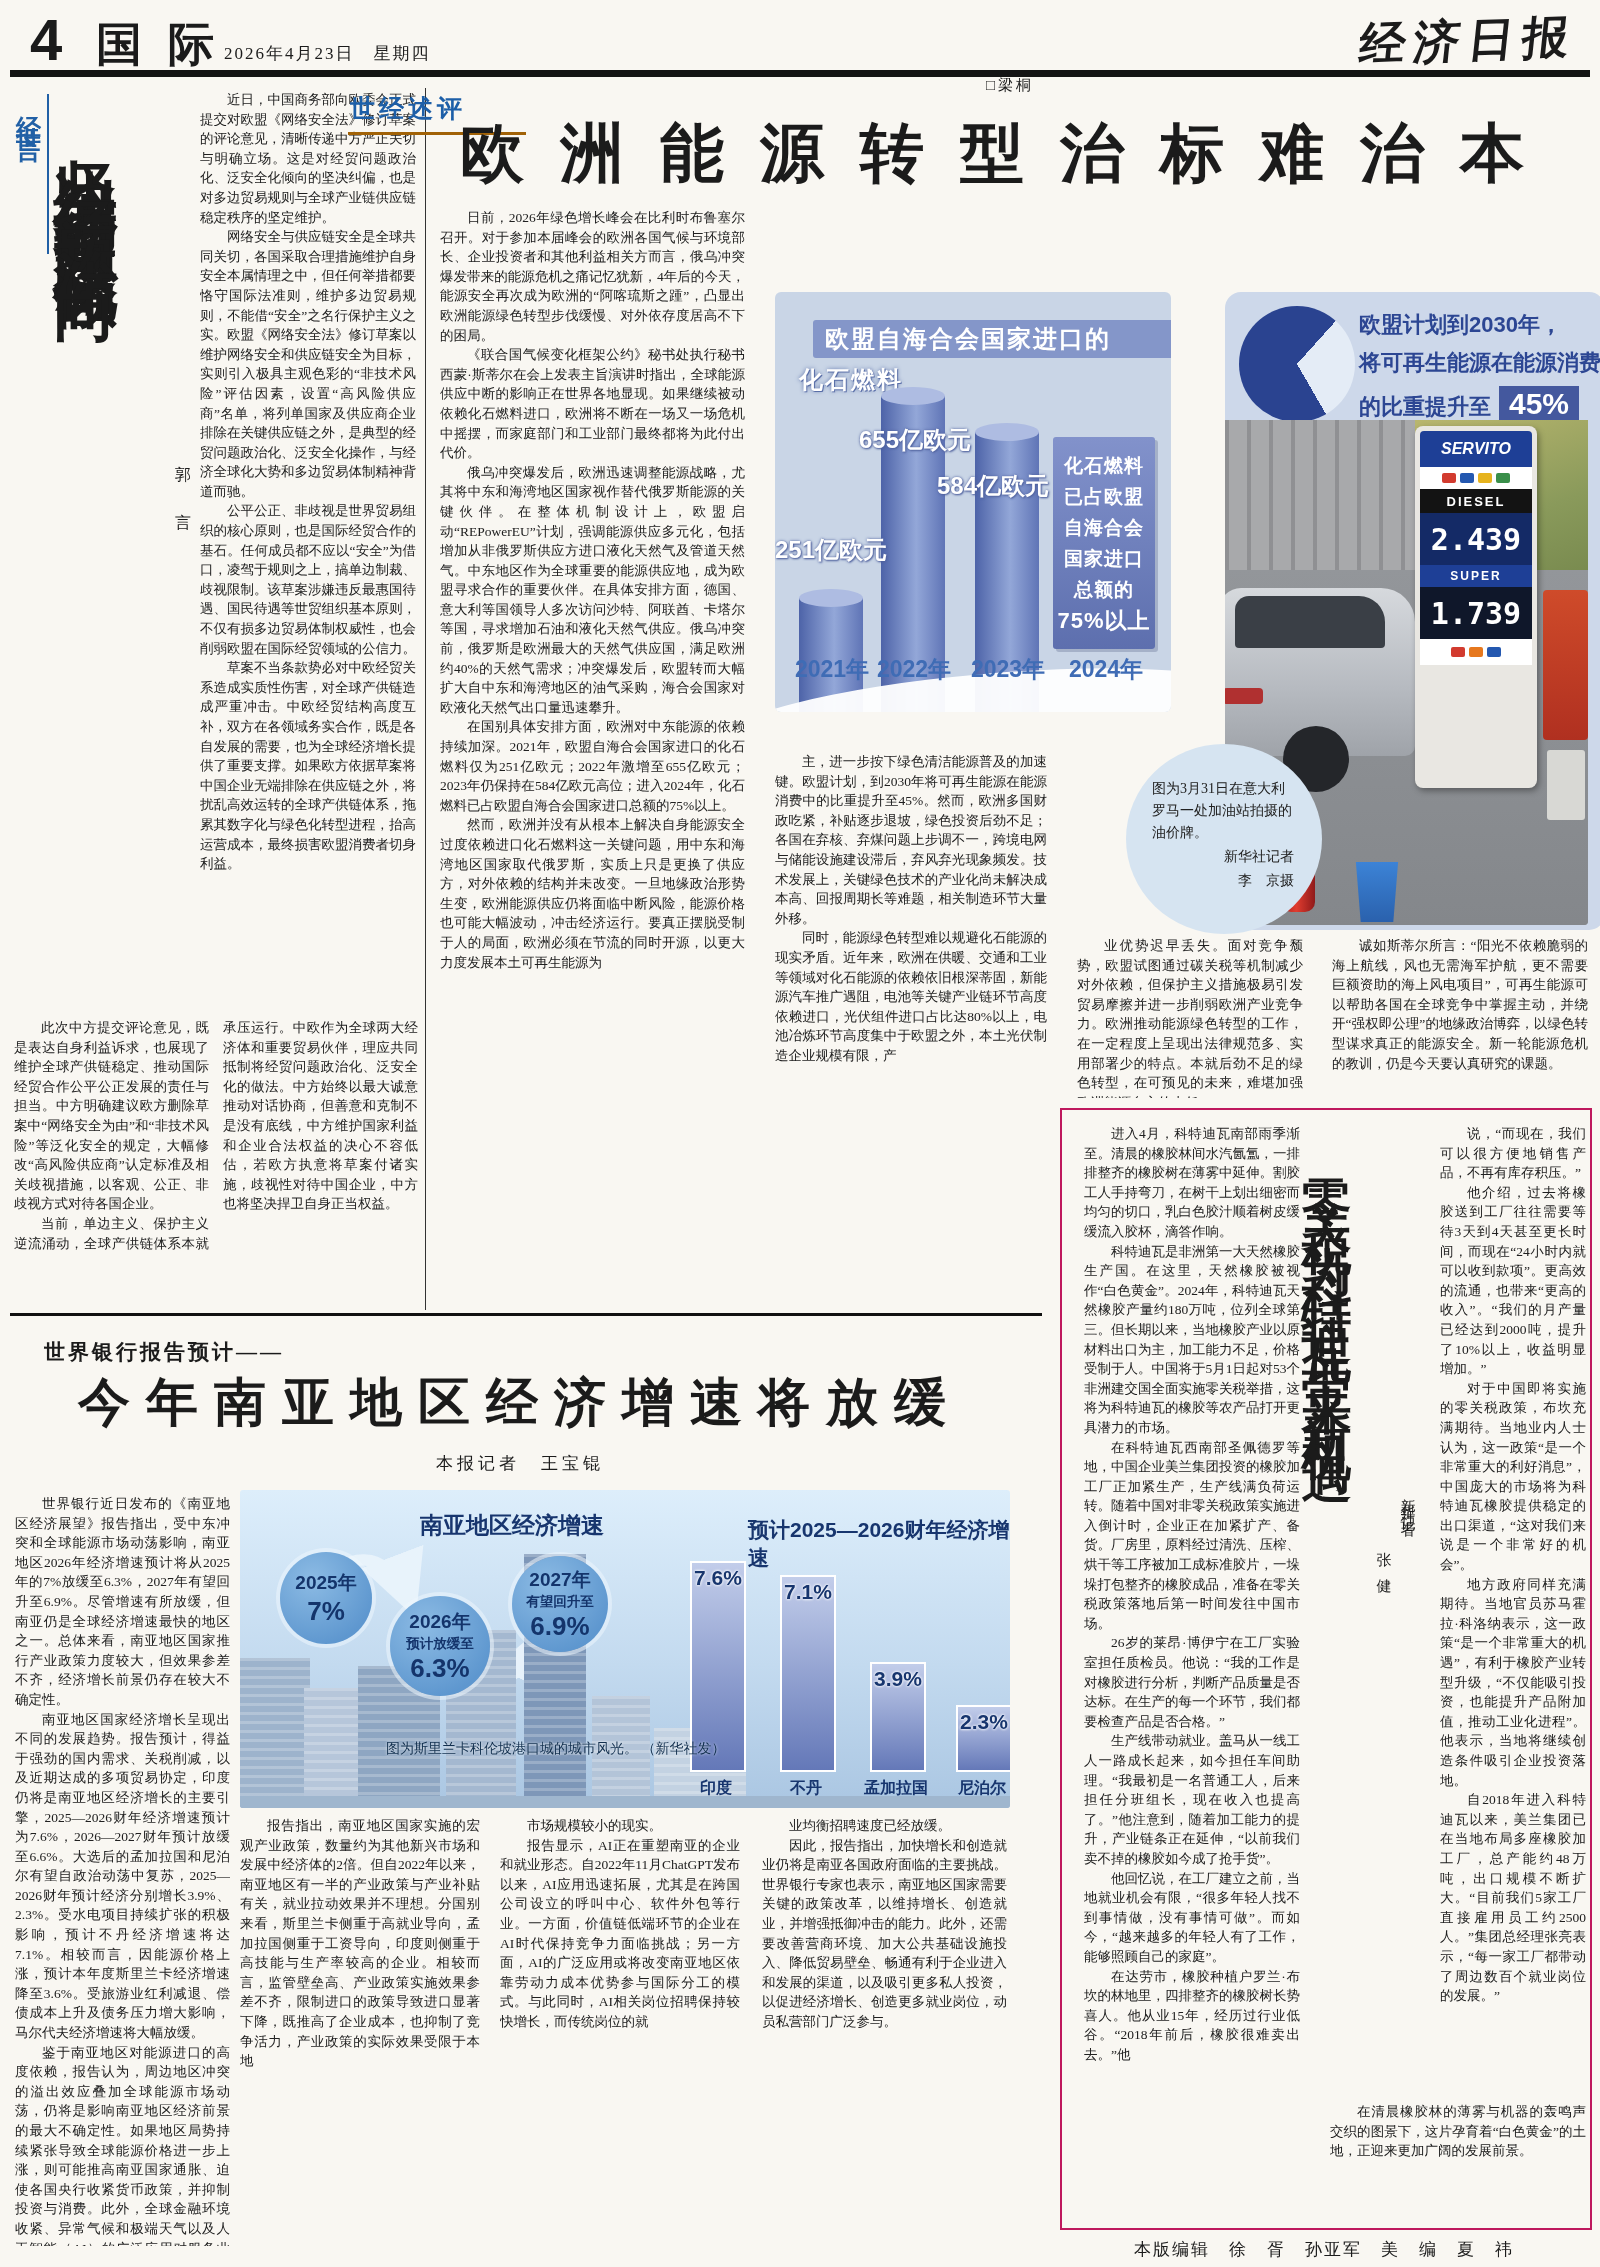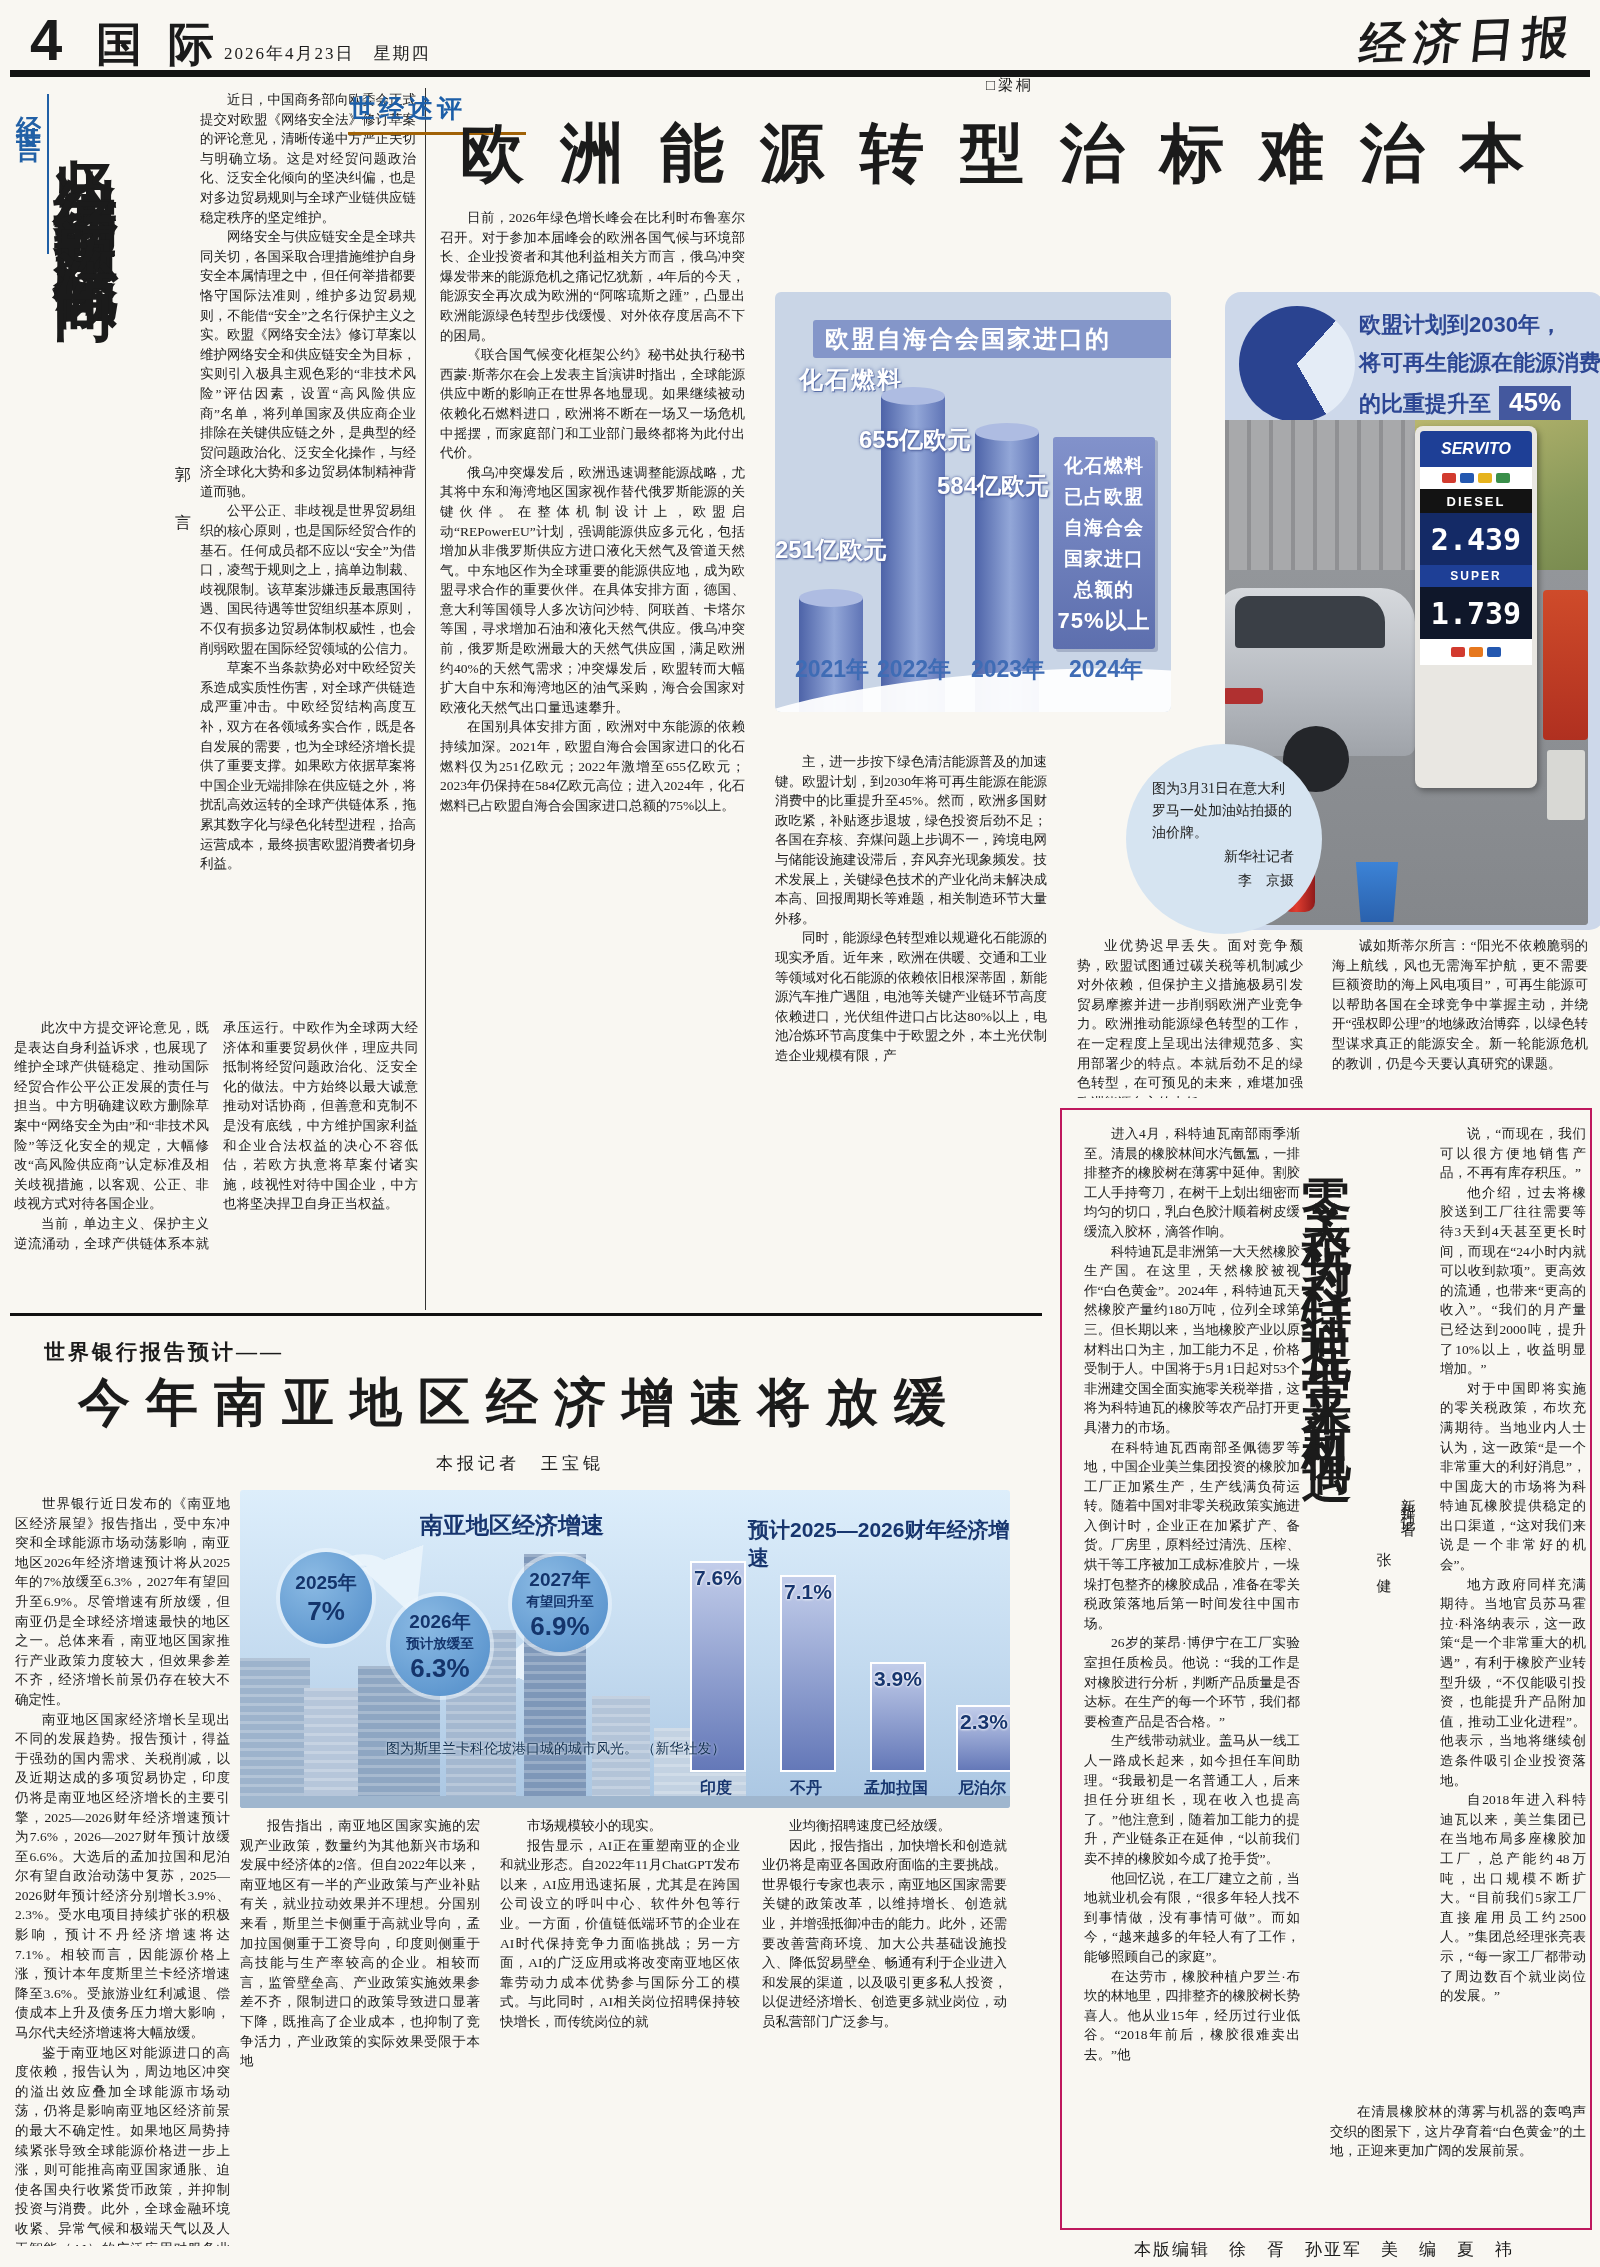--- a/index.html
+++ b/index.html
@@ -40,21 +40,21 @@
   .eu-year{position:absolute;width:86px;text-align:center;color:#3f6cb5;font-size:23px;font-weight:700;
        font-family:"Liberation Sans",sans-serif;z-index:6;}
   .box2024{position:absolute;background:linear-gradient(180deg,#8292cb,#5d6fae);border-radius:3px;
        box-shadow:3px 3px 0 rgba(60,70,110,.25);display:flex;flex-direction:column;align-items:center;justify-content:center;}
   .box2024 .line{color:#fff;font-weight:700;font-size:19px;line-height:31px;font-family:"Liberation Sans",sans-serif;letter-spacing:1px;}
   .box2024 .line:last-child{font-size:22px;}
   .swoosh{position:absolute;background:#fff;border-radius:50%;transform:rotate(-5deg);opacity:.95;}
   
   .pie{position:absolute;border-radius:50%;background:conic-gradient(from 150deg,#2a4390 0deg 252deg,#e4ecf6 252deg 360deg);}
   .note-line{position:absolute;color:#2c4693;font-weight:700;font-size:22px;font-family:"Liberation Sans",sans-serif;white-space:nowrap;}
-  .hl45{display:inline-block;background:#44589e;color:#fff;padding:1px 10px 2px;margin-left:8px;font-size:26px;}
+  .hl45{display:inline-block;background:#44589e;color:#fff;padding:1px 10px 2px;margin-left:8px;font-size:30px;}
   
   .photo{position:absolute;overflow:hidden;background:#8f9295;}
   .bubble{position:absolute;background:#d6e4f1;border-radius:50%;z-index:9;}
   .bubble-inner{position:absolute;left:26px;top:34px;width:142px;font-size:14px;line-height:22px;color:#222;}
   .bubble-credit{text-align:right;margin-top:2px;}
   .sign-row{display:flex;align-items:center;justify-content:center;font-family:"Liberation Sans",sans-serif;}
   .chips{display:flex;gap:4px;justify-content:center;align-items:center;}
   .chip{width:14px;height:10px;border-radius:2px;}
   
   .sa-rule{position:absolute;background:#111;}
@@ -112,20 +112,21 @@
 
   <div class="abs kicker" style="left:348px;top:92px;">世经述评</div>
   <div class="abs top-byline" style="left:986px;top:76px;">□梁桐</div>
   <div class="abs feat-headline" style="left:430px;top:110px;width:1160px;">欧洲能源转型治标难治本</div>
 
   <div class="abs body-text" style="left:440px;top:208px;width:305px;height:1100px;">
       <p>日前，2026年绿色增长峰会在比利时布鲁塞尔召开。对于参加本届峰会的欧洲各国气候与环境部长、企业投资者和其他利益相关方而言，俄乌冲突爆发带来的能源危机之痛记忆犹新，4年后的今天，能源安全再次成为欧洲的“阿喀琉斯之踵”，凸显出欧洲能源绿色转型步伐缓慢、对外依存度居高不下的困局。</p>
       <p>《联合国气候变化框架公约》秘书处执行秘书西蒙·斯蒂尔在会上发表主旨演讲时指出，全球能源供应中断的影响正在世界各地显现。如果继续被动依赖化石燃料进口，欧洲将不断在一场又一场危机中摇摆，而家庭部门和工业部门最终都将为此付出代价。</p>
       <p>俄乌冲突爆发后，欧洲迅速调整能源战略，尤其将中东和海湾地区国家视作替代俄罗斯能源的关键伙伴。在整体机制设计上，欧盟启动“REPowerEU”计划，强调能源供应多元化，包括增加从非俄罗斯供应方进口液化天然气及管道天然气。中东地区作为全球重要的能源供应地，成为欧盟寻求合作的重要伙伴。在具体安排方面，德国、意大利等国领导人多次访问沙特、阿联酋、卡塔尔等国，寻求增加石油和液化天然气供应。俄乌冲突前，俄罗斯是欧洲最大的天然气供应国，满足欧洲约40%的天然气需求；冲突爆发后，欧盟转而大幅扩大自中东和海湾地区的油气采购，海合会国家对欧液化天然气出口量迅速攀升。</p>
       <p>在国别具体安排方面，欧洲对中东能源的依赖持续加深。2021年，欧盟自海合会国家进口的化石燃料仅为251亿欧元；2022年激增至655亿欧元；2023年仍保持在584亿欧元高位；进入2024年，化石燃料已占欧盟自海合会国家进口总额的75%以上。</p>
+      <p>然而，欧洲并没有从根本上解决自身能源安全过度依赖进口化石燃料这一关键问题，用中东和海湾地区国家取代俄罗斯，实质上只是更换了供应方，对外依赖的结构并未改变。一旦地缘政治形势生变，欧洲能源供应仍将面临中断风险，能源价格也可能大幅波动，冲击经济运行。要真正摆脱受制于人的局面，欧洲必须在节流的同时开源，以更大力度发展本土可再生能源为</p>
     </div>
   <div class="abs body-text" style="left:775px;top:752px;width:272px;height:556px;">
       <p>主，进一步按下绿色清洁能源普及的加速键。欧盟计划，到2030年将可再生能源在能源消费中的比重提升至45%。然而，欧洲多国财政吃紧，补贴逐步退坡，绿色投资后劲不足；各国在弃核、弃煤问题上步调不一，跨境电网与储能设施建设滞后，弃风弃光现象频发。技术发展上，关键绿色技术的产业化尚未解决成本高、回报周期长等难题，相关制造环节大量外移。</p>
       <p>同时，能源绿色转型难以规避化石能源的现实矛盾。近年来，欧洲在供暖、交通和工业等领域对化石能源的依赖依旧根深蒂固，新能源汽车推广遇阻，电池等关键产业链环节高度依赖进口，光伏组件进口占比达80%以上，电池冶炼环节高度集中于欧盟之外，本土光伏制造企业规模有限，产</p>
     </div>
   <div class="abs body-text" style="left:1077px;top:936px;width:226px;height:162px;">
       <p>业优势迟早丢失。面对竞争颓势，欧盟试图通过碳关税等机制减少对外依赖，但保护主义措施极易引发贸易摩擦并进一步削弱欧洲产业竞争力。欧洲推动能源绿色转型的工作，在一定程度上呈现出法律规范多、实用部署少的特点。本就后劲不足的绿色转型，在可预见的未来，难堪加强欧洲能源自主的大任。</p>
     </div>
   <div class="abs body-text" style="left:1332px;top:936px;width:256px;height:162px;">
       <p>诚如斯蒂尔所言：“阳光不依赖脆弱的海上航线，风也无需海军护航，更不需要巨额资助的海上风电项目”，可再生能源可以帮助各国在全球竞争中掌握主动，并绕开“强权即公理”的地缘政治博弈，以绿色转型谋求真正的能源安全。新一轮能源危机的教训，仍是今天要认真研究的课题。</p>

